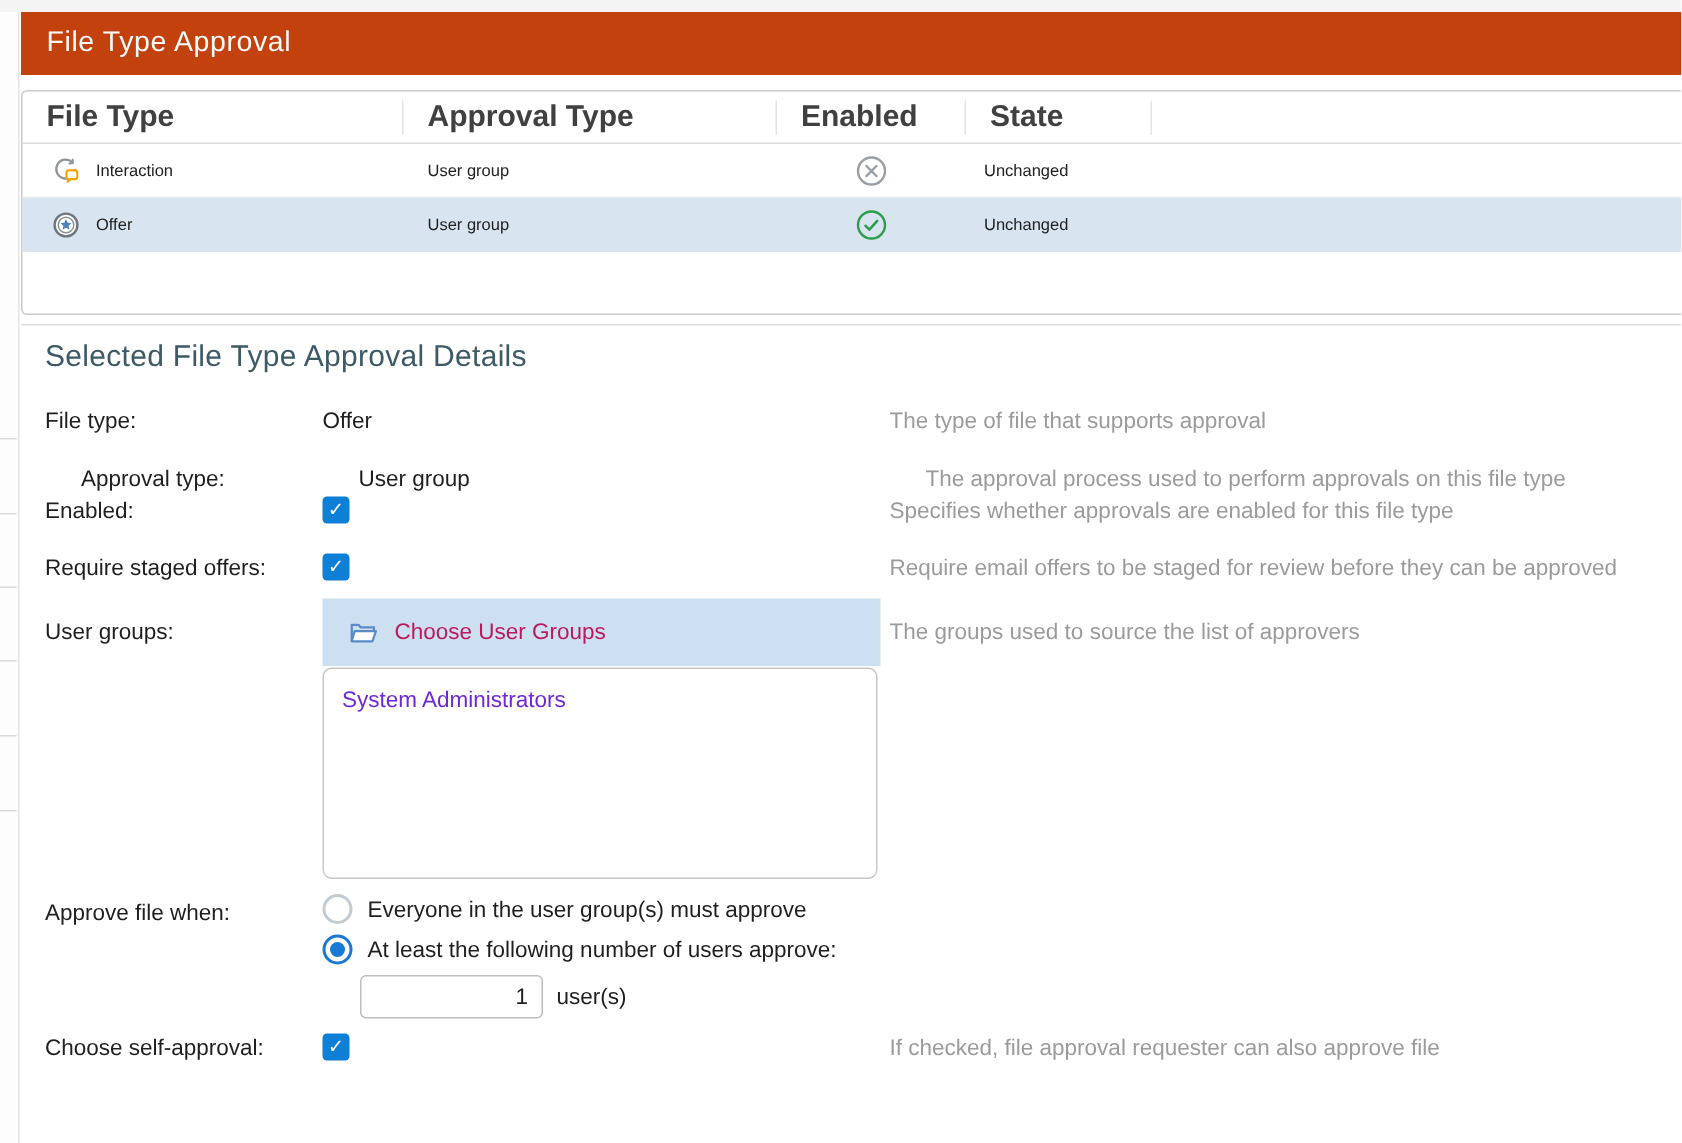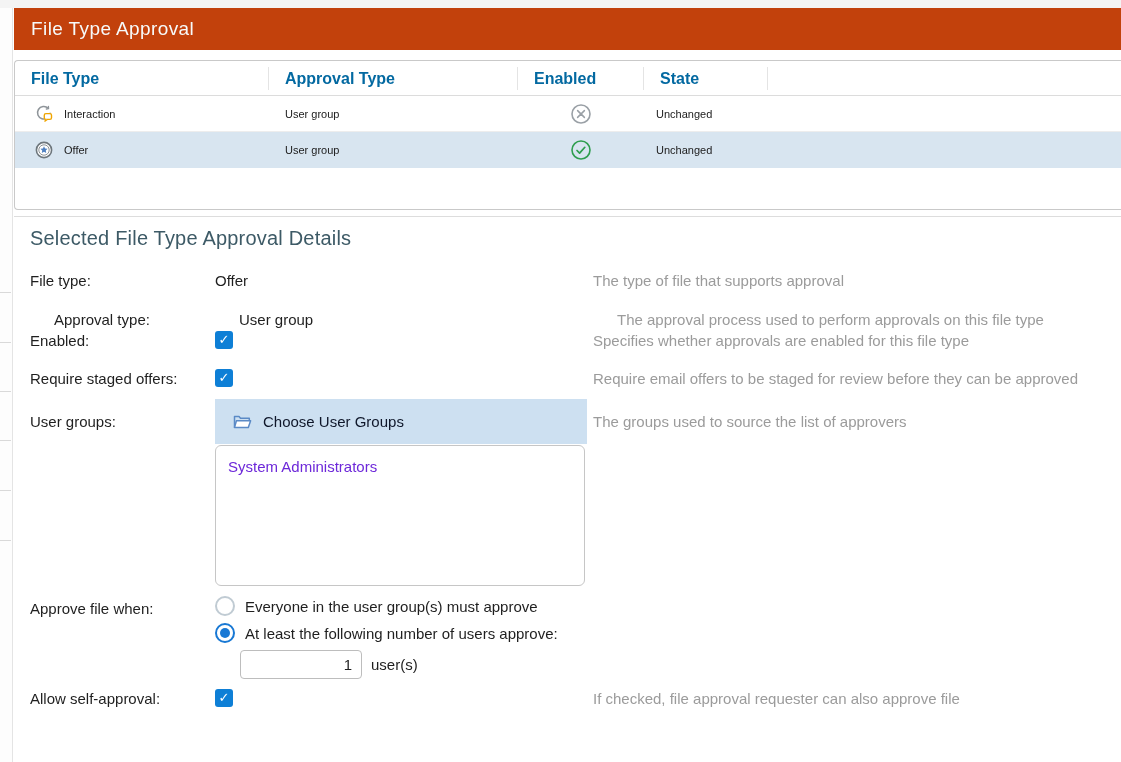--- a/index.html
+++ b/index.html
@@ -31,21 +31,21 @@
   
   .table-box {
     margin-top: 10px;
     border: 1px solid #c9c9c9; border-right: none;
     border-radius: 4px 0 0 4px;
     background: #fff;
   }
   .tgrid { display: grid; grid-template-columns: 254px 249px 126px 124px 1fr; }
   .thead { height: 35px; align-items: center; border-bottom: 1px solid #dcdcdc; }
   .th {
-    font-size: 16px; font-weight: 700; color: #0369a1;
+    font-size: 20px; font-weight: 700; color: #404040;
     padding-left: 16px; height: 23px; line-height: 23px;
     border-right: 1px solid #e4e4e4;
   }
   .th:last-child, .th.filler { border-right: none; }
   .trow { height: 36px; align-items: center; font-size: 11px; cursor: default; }
   .trow.row-sep { border-bottom: 1px solid #ededed; }
   .trow.selected { background: #d8e5f0; }
   .cell-filetype { display: flex; align-items: center; gap: 11px; padding-left: 20px; }
   .cell-approval { padding-left: 16px; }
   .cell-enabled { display: flex; justify-content: center; }
@@ -82,21 +82,21 @@
     width: 18px; height: 18px; border-radius: 3px; background: #0e7fd6;
     color: #fff; font-size: 13px; font-weight: 700;
     display: flex; align-items: center; justify-content: center;
     line-height: 18px; cursor: pointer; margin-top: 1px;
   }
 
   
   .ug-button {
     width: 372px; height: 45px; background: #cde0f1;
     display: flex; align-items: center; gap: 11px; padding-left: 18px;
-    cursor: pointer; font-size: 15px; color: #0f172a;
+    cursor: pointer; font-size: 15px; color: #be185d;
   }
   .ug-list {
     width: 370px; height: 141px; margin-top: 1px;
     border: 1px solid #c6c6c6; border-radius: 6px; background: #fff;
     padding: 12px 0 0 12px;
   }
   .ug-list-item { font-size: 15px; color: #6d28d9; cursor: default; }
 
   
   .radio-row { display: flex; align-items: center; gap: 10px; margin-bottom: 7px; cursor: pointer; }
@@ -260,21 +260,21 @@
           <span class="radio-label">At least the following number of users approve:</span>
         </div>
         <div class="count-line">
           <input class="count-input" type="text" value="1" style="">
           <span class="count-unit">user(s)</span>
         </div>
       </div>
     </div>
 
     <div class="form-row row-selfapproval">
-      <div class="flabel">Allow self-approval:</div>
+      <div class="flabel">Choose self-approval:</div>
       <div>
         <span class="checkbox">✓</span>
       </div>
       <div class="fdesc">If checked, file approval requester can also approve file</div>
     </div>
 
   </div>
 </div>
 
 </body></html>

